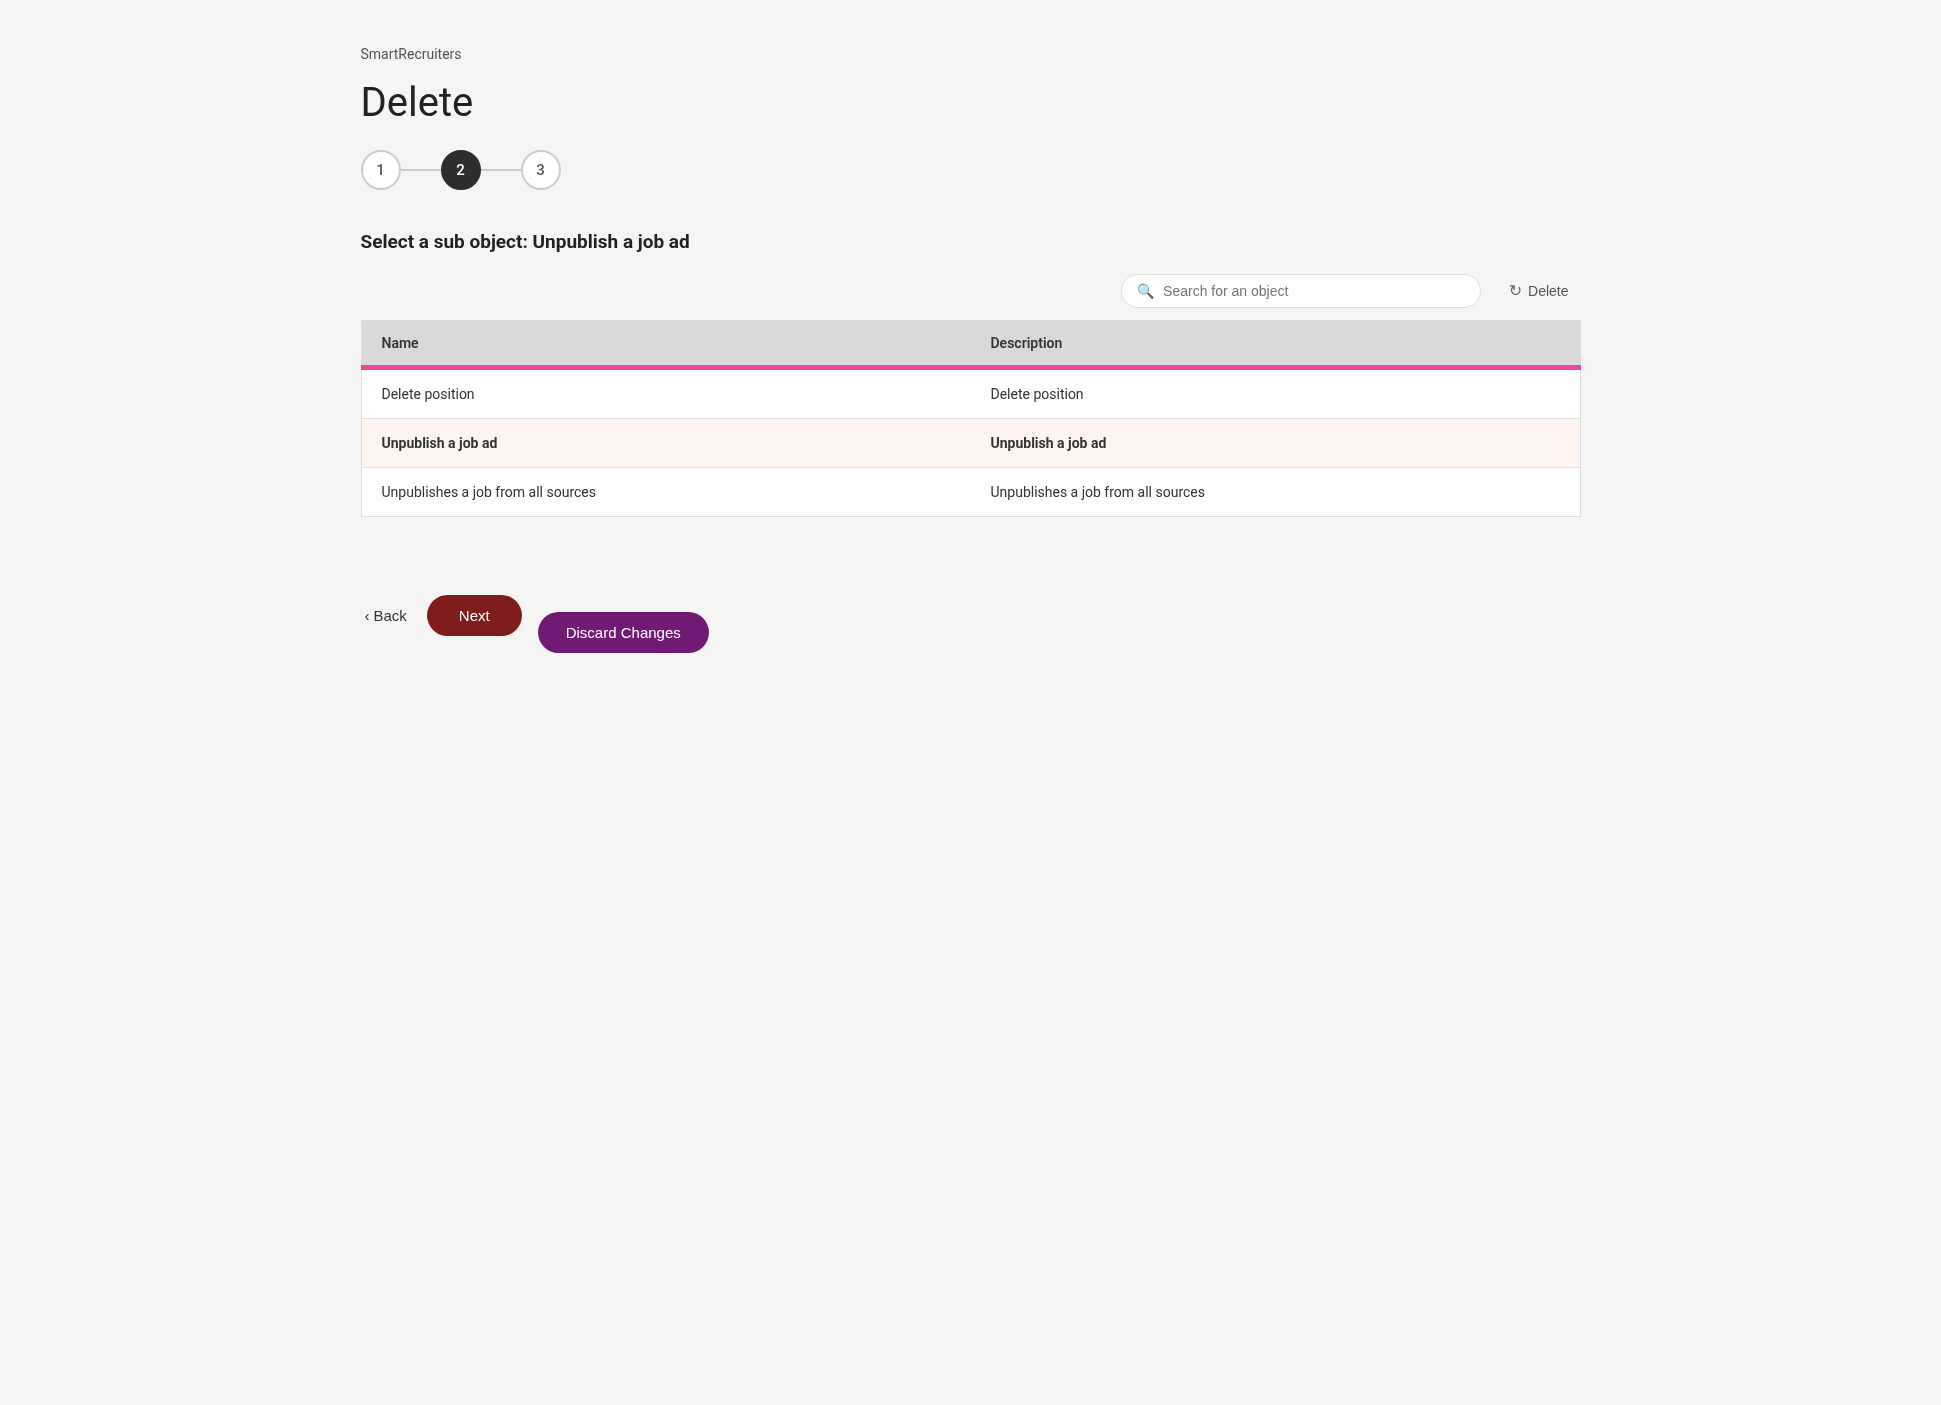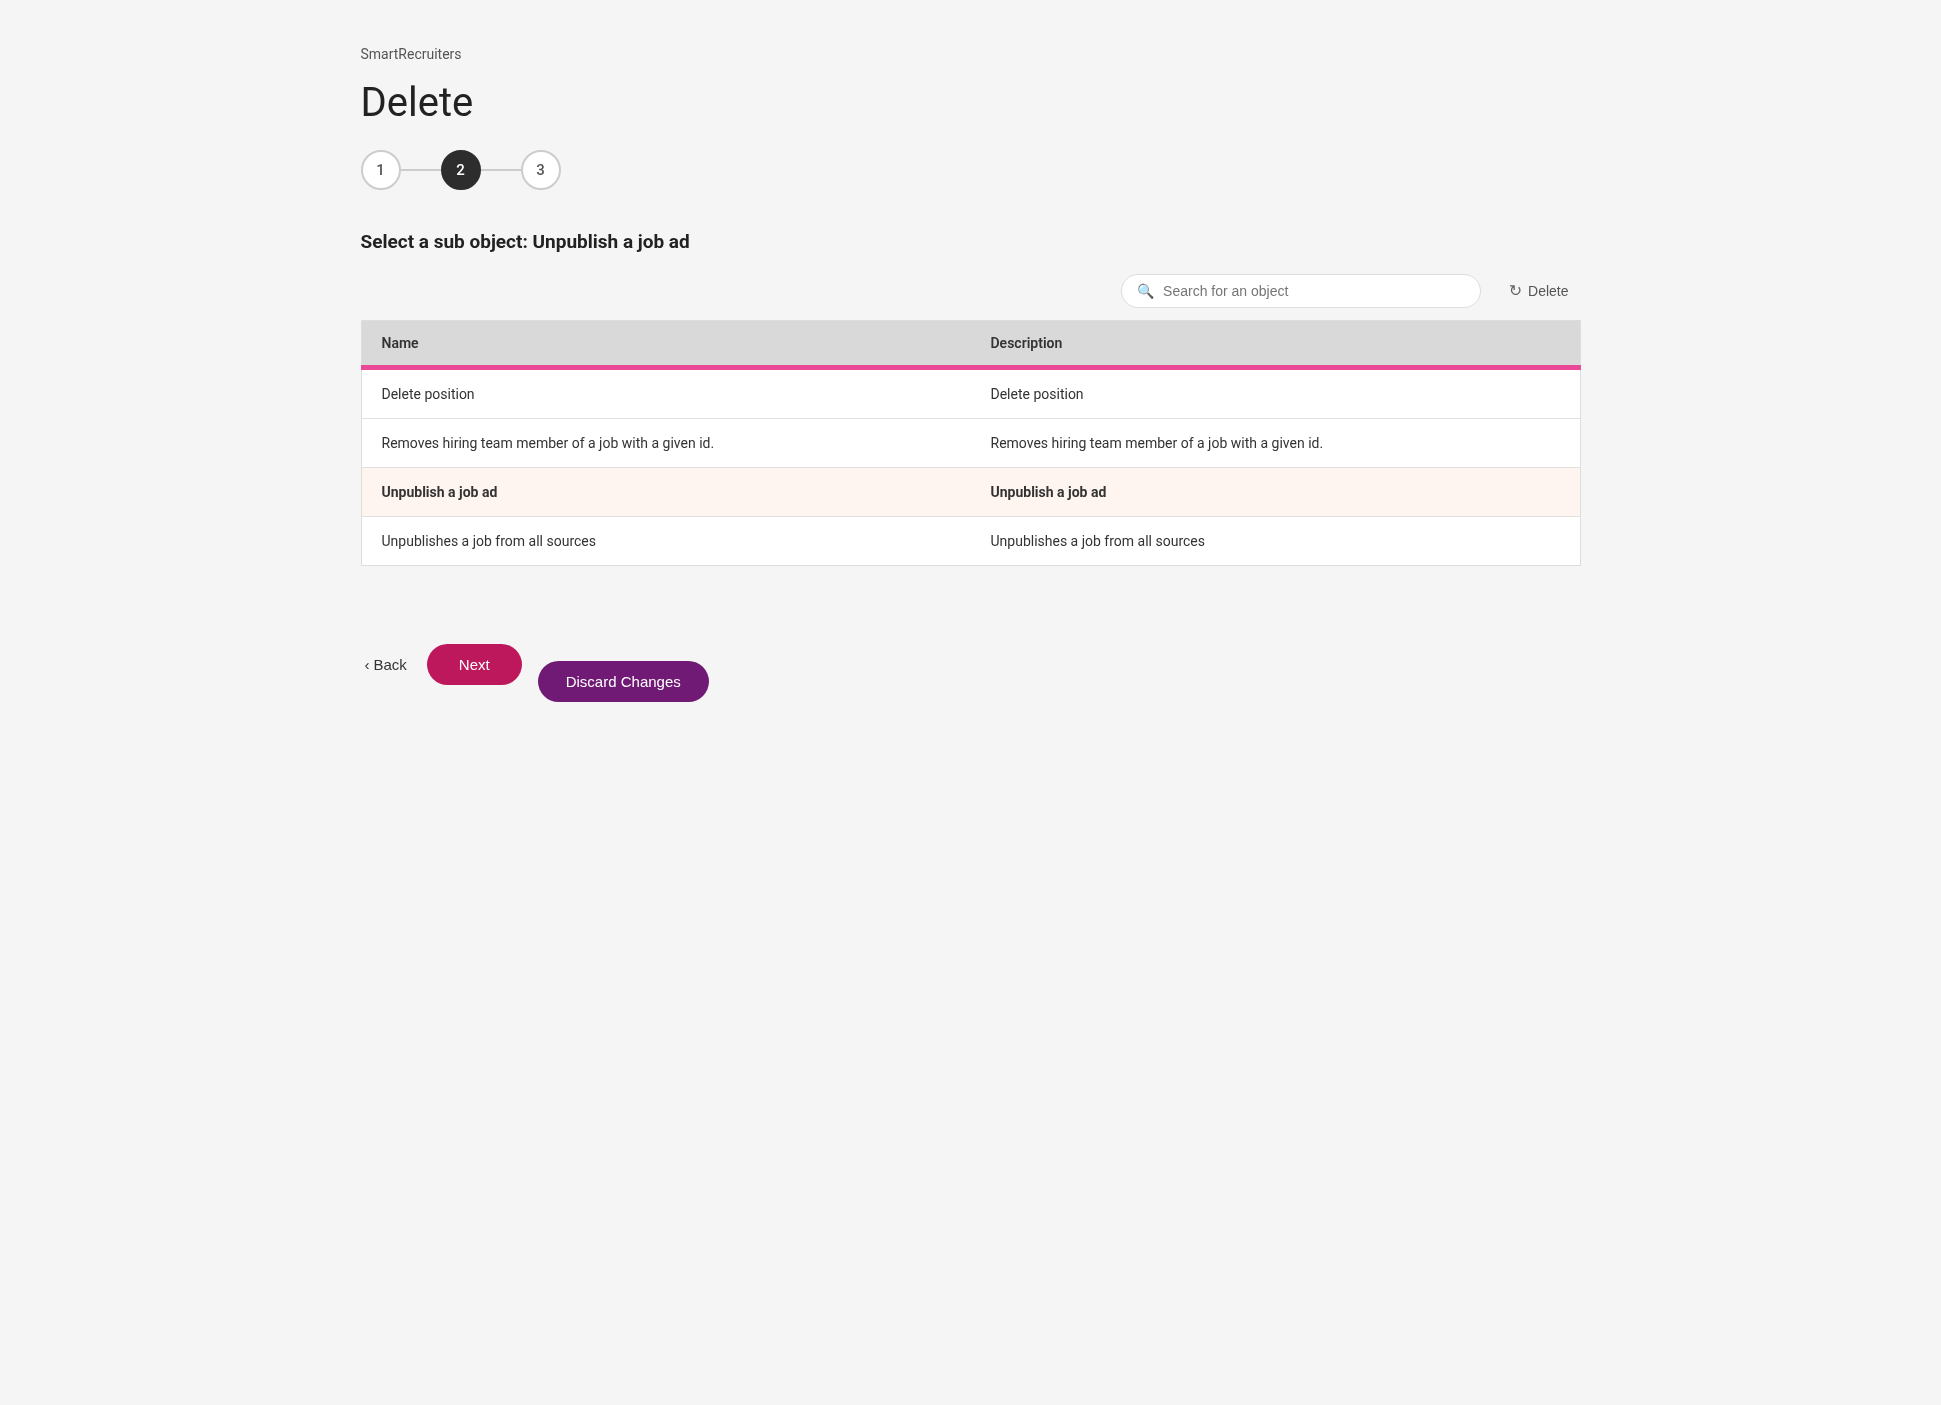--- a/index.html
+++ b/index.html
@@ -166,21 +166,21 @@
       border: none;
       cursor: pointer;
       font-size: 15px;
       color: #333;
       display: flex;
       align-items: center;
       gap: 4px;
       padding: 8px 4px;
     }
     .next-btn {
-      background: #be185d;
+      background: #7f1d1d;
       color: #fff;
       border: none;
       border-radius: 24px;
       padding: 12px 32px;
       font-size: 15px;
       font-weight: 500;
       cursor: pointer;
     }
     .discard-btn {
       background: #701a75;
@@ -243,24 +243,20 @@
       <tr>
         <th>Name</th>
         <th>Description</th>
       </tr>
     </thead>
     <tbody id="table-body">
     <tr>
       <td>Delete position</td>
       <td>Delete position</td>
     </tr>
-        <tr>
-      <td>Removes hiring team member of a job with a given id.</td>
-      <td>Removes hiring team member of a job with a given id.</td>
-    </tr>
         <tr class="selected-row">
       <td>Unpublish a job ad</td>
       <td>Unpublish a job ad</td>
     </tr>
         <tr>
       <td>Unpublishes a job from all sources</td>
       <td>Unpublishes a job from all sources</td>
     </tr>
       </tbody>
   </table>

